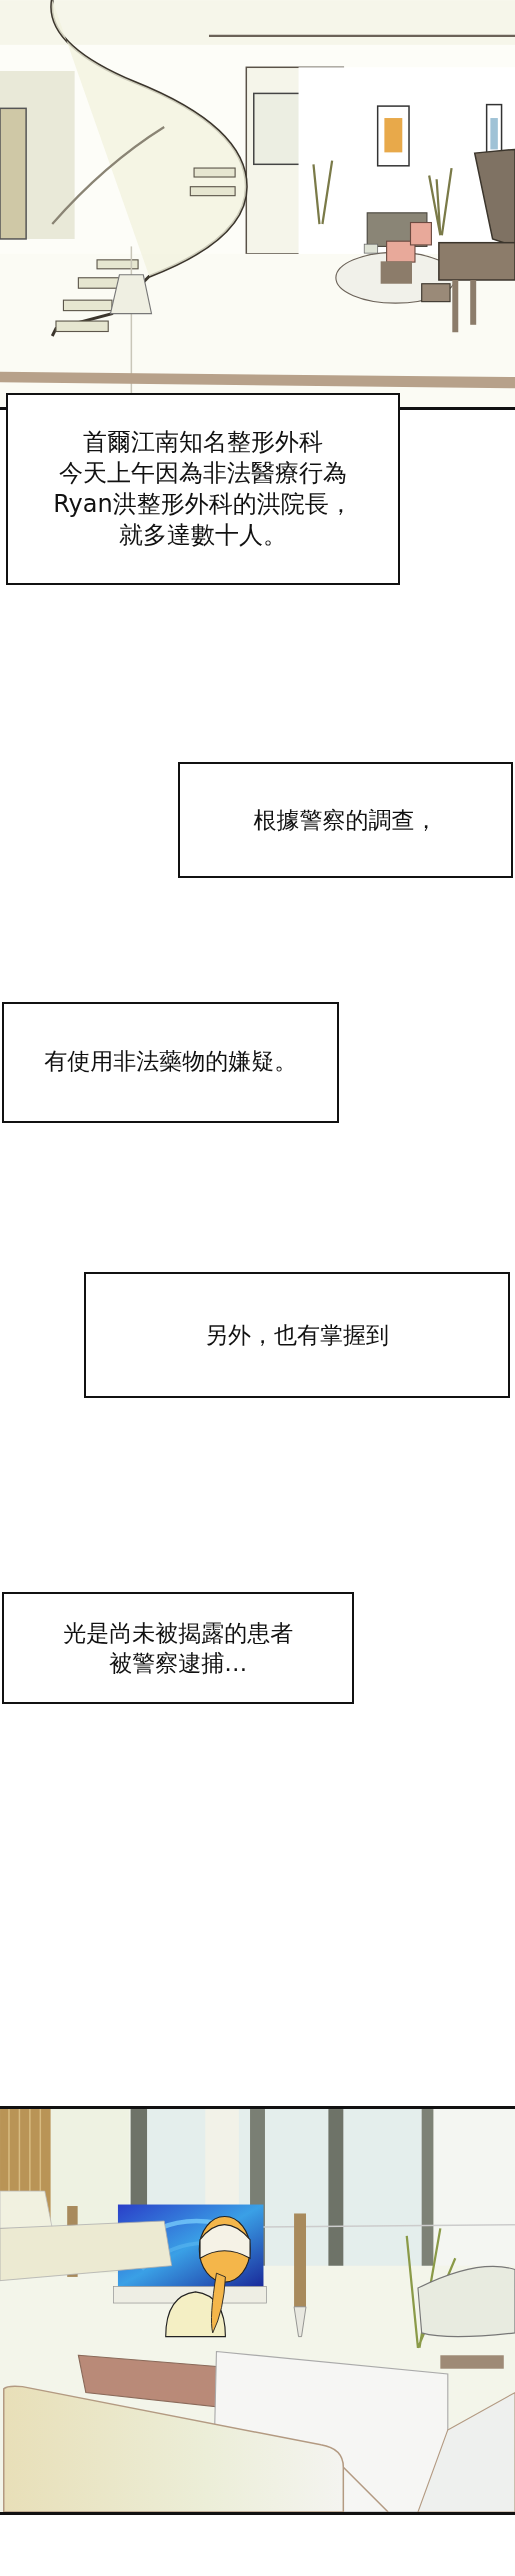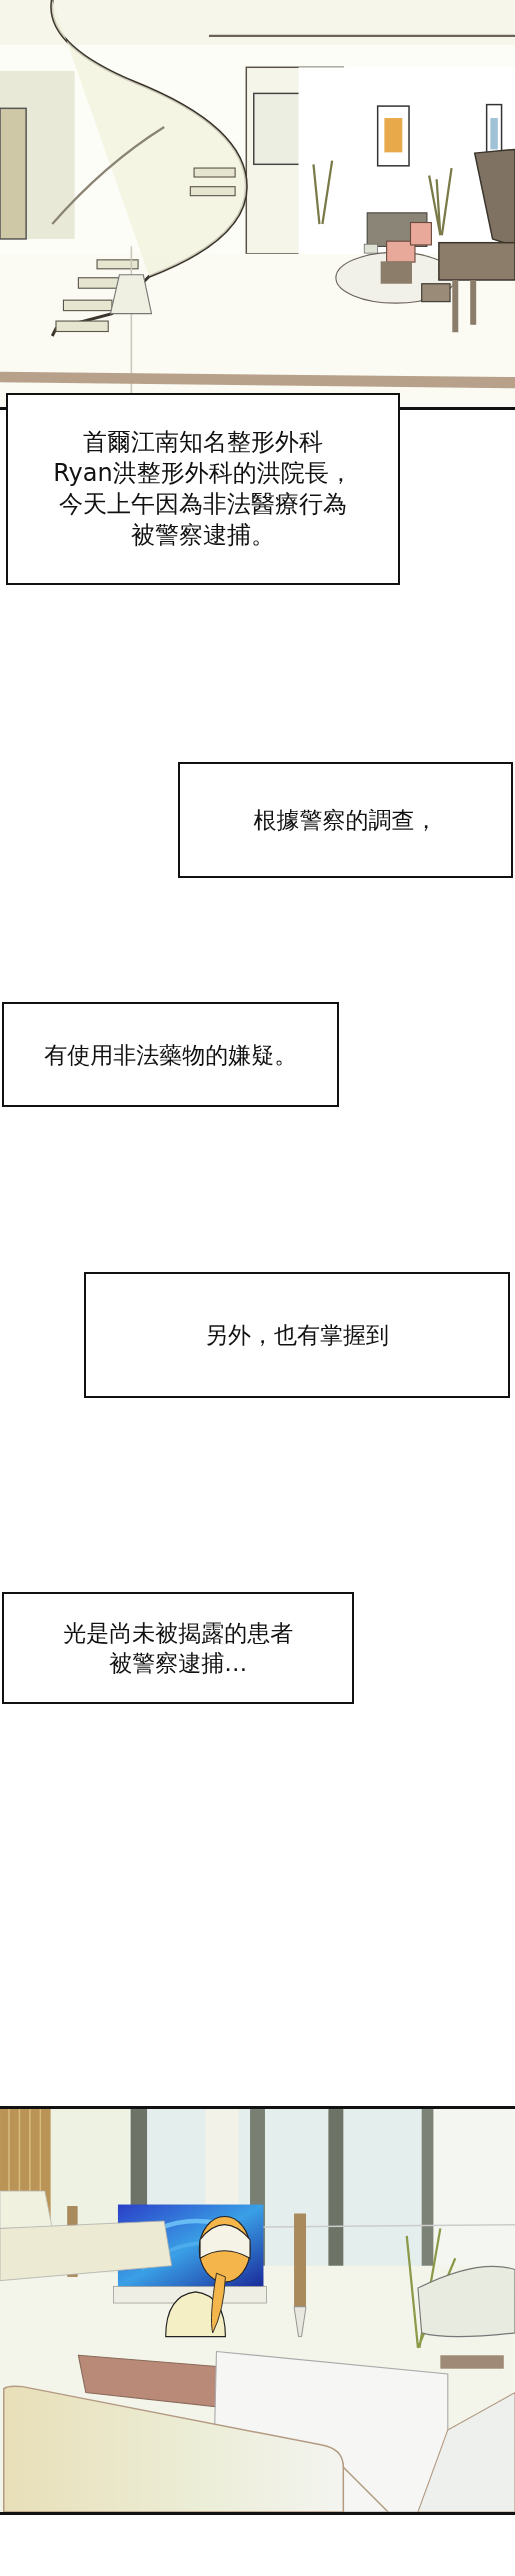--- a/index.html
+++ b/index.html
@@ -65,30 +65,30 @@
     <path d="M428 300 L420 220 M432 300 L445 215" stroke="#7a7a48" stroke-width="3"></path>
 
     <polygon points="0,498 690,505 690,520 0,512" fill="#b7a18a"></polygon>
     <polygon points="0,560 690,570 690,590 0,575" fill="#a8927a"></polygon>
     <polygon points="125,640 690,650 690,668 125,660" fill="#b7a18a"></polygon>
   </svg>
 </div>
 
 <div class="caption" style="left:6px;top:393px;width:394px;height:192px;font-size:24px;line-height:31px;">
   <span>首爾江南知名整形外科</span>
+  <span>今天上午因為非法醫療行為</span>
   <span>Ryan洪整形外科的洪院長，</span>
-  <span>今天上午因為非法醫療行為</span>
-  <span>被警察逮捕。</span>
+  <span>就多達數十人。</span>
 </div>
 
 <div class="caption" style="left:178px;top:762px;width:335px;height:116px;gap:8px;">
   <span>根據警察的調查，</span>
 </div>
 
-<div class="caption" style="left:2.2px;top:1002px;width:337px;height:105px;">
+<div class="caption" style="left:2.2px;top:1002px;width:337px;height:121px;font-family:Liberation Mono, monospace;">
   <span>有使用非法藥物的嫌疑。</span>
 </div>
 
 <div class="caption" style="left:84px;top:1264px;width:426px;height:126px;margin-top:8px;">
   <span>另外，也有掌握到</span>
 </div>
 
 <div class="caption" style="left:2.2px;top:1592px;width:352px;height:112px;">
   <span>光是尚未被揭露的患者</span>
   <span>被警察逮捕…</span>

